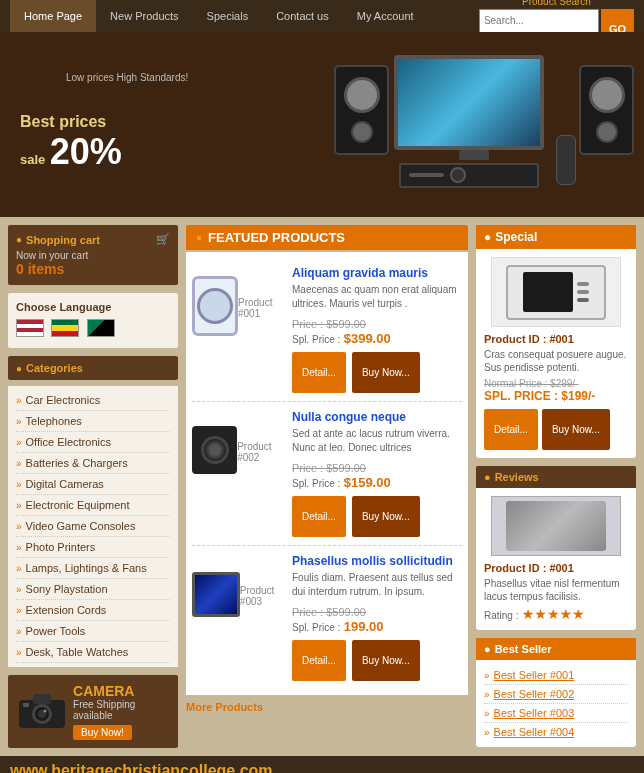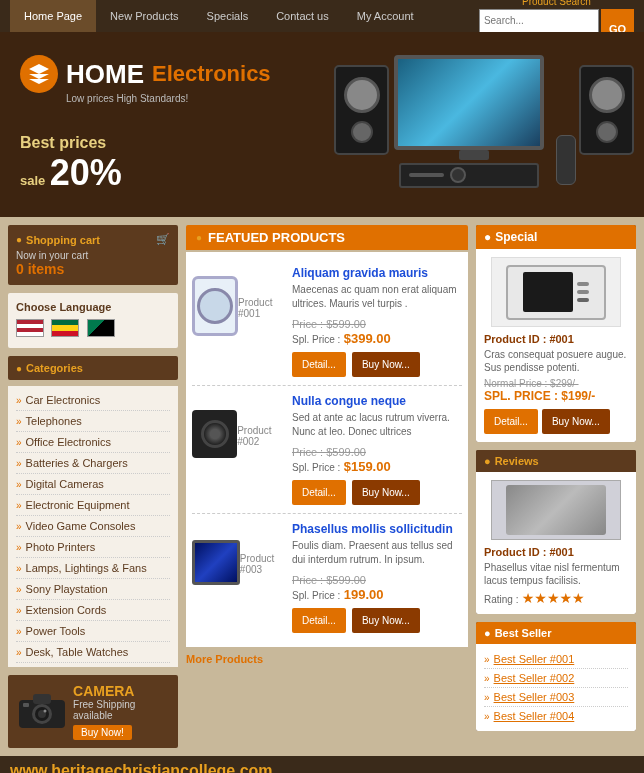--- a/index.html
+++ b/index.html
@@ -71,21 +71,21 @@
     .camera-lens { width: 28px; height: 28px; background: radial-gradient(circle, #555 30%, #222 70%); border-radius: 50%; border: 3px solid #444; }
     .monitor-shape { width: 65px; height: 45px; background: linear-gradient(135deg, #001060 0%, #2040c0 50%, #001060 100%); border: 3px solid #555; border-radius: 3px; }
     .product-id { font-size: 10px; color: #888; margin-top: 4px; }
     .product-info { flex: 1; }
     .product-title { color: #1d4ed8; font-size: 12px; font-weight: bold; margin-bottom: 3px; }
     .product-desc { font-size: 10px; color: #666; line-height: 1.4; margin-bottom: 6px; }
     .price-original { color: #999; font-size: 11px; text-decoration: line-through; }
     .price-special { color: #e07000; font-size: 13px; font-weight: bold; }
     .spl-label { color: #666; font-size: 10px; }
     .product-btns { display: flex; gap: 6px; margin-top: 6px; }
-    .btn-detail { background: #e07000; color: #fff; border: none; font-size: 10px; padding: 7px 10px; cursor: pointer; border-radius: 2px; }
+    .btn-detail { background: #e07000; color: #fff; border: none; font-size: 10px; padding: 15px 10px; cursor: pointer; border-radius: 2px; }
     .btn-buy { background: #8b3a00; color: #fff; border: none; font-size: 10px; padding: 3px 10px; cursor: pointer; border-radius: 2px; }
     .more-products { color: #e07000; font-size: 11px; font-weight: bold; cursor: pointer; padding: 6px 0; display: block; }
 
     
     .special-box { background: #5c3a1e; padding: 0; margin-bottom: 8px; border-radius: 2px; overflow: hidden; }
     .special-header { background: #e07000; color: #fff; font-size: 12px; font-weight: bold; padding: 5px 8px; display: flex; align-items: center; gap: 4px; }
     .special-body { background: #fff; padding: 8px; }
     .special-product-img { width: 130px; height: 70px; background: #f0f0f0; border: 1px solid #ddd; display: flex; align-items: center; justify-content: center; margin: 0 auto 6px; }
     .microwave-shape { width: 100px; height: 55px; background: #e8e8e8; border: 2px solid #aaa; border-radius: 4px; display: flex; align-items: center; justify-content: center; }
     .microwave-door { width: 50px; height: 40px; background: #1a1a1a; border-radius: 2px; }
@@ -129,29 +129,20 @@
     <div class="search-label">Product Search</div>
     <div class="search-row">
       <input class="search-input" type="text" placeholder="Search..." style="">
       <button class="search-btn">GO</button>
     </div>
   </div>
 </div>
 
 <div class="hero">
   <div class="hero-left">
-    <div class="hero-logo">
-      <div class="logo-icon">
-        <svg viewBox="0 0 24 24" fill="white">
-            <path d="M12 2L2 7l10 5 10-5-10-5zM2 17l10 5 10-5M2 12l10 5 10-5"></path>
-          </svg>
-      </div>
-      <span class="logo-text-home">HOME</span>
-      <span class="logo-text-elec">Electronics</span>
-    </div>
     <div class="logo-tagline">Low prices High Standards!</div>
     <div class="hero-promo">
       <div class="promo-text">
         <span>Best prices</span><br>
         <span style="font-size:13px;">sale</span>
         <span class="promo-percent">20%</span>
       </div>
     </div>
   </div>
   <div class="hero-decor">

